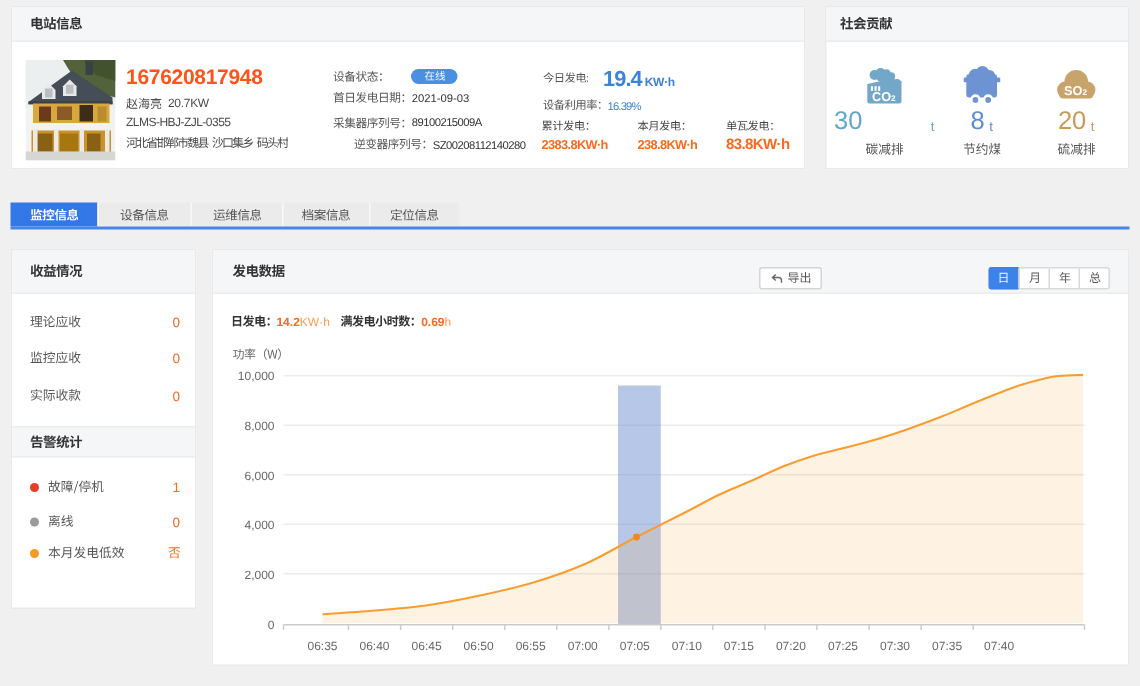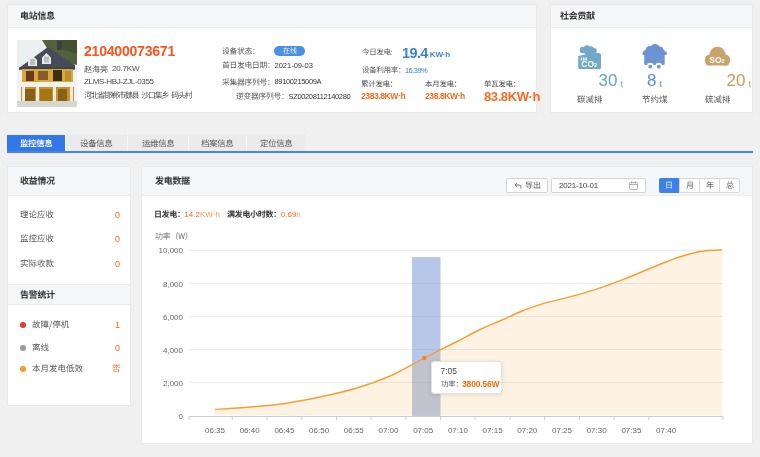--- a/index.html
+++ b/index.html
@@ -158,21 +158,21 @@
     <rect x="4" y="47" width="53" height="15" fill="#c8922f"></rect>
     <rect x="8" y="49" width="10" height="12" fill="#8a6014"></rect>
     <rect x="23" y="49" width="12" height="12" fill="#a5770e"></rect>
     <rect x="41" y="49" width="9" height="12" fill="#8a6014"></rect>
     <rect x="5" y="46" width="3" height="16" fill="#eceae6"></rect>
     <rect x="19" y="46" width="3" height="16" fill="#eceae6"></rect>
     <rect x="36" y="46" width="3" height="16" fill="#eceae6"></rect>
     <rect x="53" y="46" width="3" height="16" fill="#eceae6"></rect>
     <rect x="0" y="61" width="60" height="6" fill="#d6d6d2"></rect>
   </svg>
-  <div class="abs" style="left:76px;top:39px;font-size:14px;line-height:14px;font-weight:bold;color:#ff531a;letter-spacing:-0.2px">210400073671</div>
+  <div class="abs" style="left:76px;top:39px;font-size:14px;line-height:14px;font-weight:bold;color:#ff531a;letter-spacing:-0.2px">167620817948</div>
   <div class="row" style="left:76px;top:58.9px;height:10px">
       <svg class="cn" width="24.0" height="8.3" viewBox="0 0 24.0 8.3" style="fill:#4a4a4a">
         <use href="#g4r" transform="translate(0.00,7.04) scale(0.00800,-0.00800)"></use>
         <use href="#g5r" transform="translate(8.00,7.04) scale(0.00800,-0.00800)"></use>
         <use href="#g6r" transform="translate(16.00,7.04) scale(0.00800,-0.00800)"></use>
       </svg>
       <span style="width:4px"></span>
       <span style="font-size:8px;color:#4a4a4a;letter-spacing:-0.2px">20.7KW</span>
     </div>
   <div class="row" style="left:76px;top:71.4px;height:10px;font-size:8px;color:#4a4a4a;letter-spacing:-0.35px">ZLMS-HBJ-ZJL-0355</div>
@@ -295,21 +295,21 @@
       <svg class="cn" width="36.0" height="7.8" viewBox="0 0 36.0 7.8" style="fill:#444">
         <use href="#g50r" transform="translate(0.00,6.60) scale(0.00750,-0.00750)"></use>
         <use href="#g51r" transform="translate(7.20,6.60) scale(0.00750,-0.00750)"></use>
         <use href="#g31r" transform="translate(14.40,6.60) scale(0.00750,-0.00750)"></use>
         <use href="#g32r" transform="translate(21.60,6.60) scale(0.00750,-0.00750)"></use>
         <use href="#g26r" transform="translate(28.80,6.60) scale(0.00750,-0.00750)"></use>
       </svg>
     </div>
   <div class="row" style="left:353px;top:85.5px;height:11px;font-size:8.5px;font-weight:bold;color:#fa6a1e;letter-spacing:-0.4px">2383.8KW·h</div>
   <div class="row" style="left:417px;top:85.5px;height:11px;font-size:8.5px;font-weight:bold;color:#fa6a1e;letter-spacing:-0.4px">238.8KW·h</div>
-  <div class="row" style="left:476px;top:85.5px;height:11px;font-size:13px;font-weight:bold;color:#fa6a1e;letter-spacing:-0.4px">83.8KW·h</div>
+  <div class="row" style="left:476px;top:85.5px;height:11px;font-size:10px;font-weight:bold;color:#fa6a1e;letter-spacing:-0.4px">83.8KW·h</div>
 </div>
 
 <div class="panel" style="left:550px;top:4px;width:203px;height:109px">
   <div class="phead" style="height:23px;padding-left:9px">
       <svg class="cn" width="34.8" height="9.4" viewBox="0 0 34.8 9.4" style="fill:#333">
         <use href="#g52b" transform="translate(0.00,7.92) scale(0.00900,-0.00900)"></use>
         <use href="#g53b" transform="translate(8.70,7.92) scale(0.00900,-0.00900)"></use>
         <use href="#g54b" transform="translate(17.40,7.92) scale(0.00900,-0.00900)"></use>
         <use href="#g55b" transform="translate(26.10,7.92) scale(0.00900,-0.00900)"></use>
       </svg>
@@ -343,31 +343,31 @@
       <circle cx="17.8" cy="23.6" r="1.9"></circle>
   </svg>
 
   <svg class="abs" style="left:153px;top:40px" width="27" height="25" viewBox="0 0 27 25" fill="#c9a36c">
     <circle cx="13.5" cy="9.6" r="7.9"></circle>
       <circle cx="6.3" cy="14.9" r="5.6"></circle>
       <circle cx="20.7" cy="14.9" r="5.6"></circle>
     <rect x="1.9" y="13.5" width="23.2" height="7.1" rx="2.9"></rect>
     <text x="13" y="18" font-size="8.5" font-weight="bold" fill="#fff" text-anchor="middle" font-family="Liberation Sans">SO<tspan font-size="5.5">2</tspan></text>
   </svg>
-  <div class="row" style="left:5px;top:68px;width:67px;height:16px;justify-content:flex-end">
+  <div class="row" style="left:5px;top:68px;width:67px;height:16px;justify-content:space-between">
       <span style="font-size:17px;color:#5fa8cc">30</span>
       <span style="width:3px"></span>
       <span style="font-size:9px;color:#5fa8cc;margin-top:5px">t</span>
     </div>
   <div class="row" style="left:70px;top:68px;width:67px;height:16px;justify-content:center">
       <span style="font-size:17px;color:#5b8bd3">8</span>
       <span style="width:3px"></span>
       <span style="font-size:9px;color:#5b8bd3;margin-top:5px">t</span>
     </div>
-  <div class="row" style="left:133px;top:68px;width:67px;height:16px;justify-content:flex-end">
+  <div class="row" style="left:133px;top:68px;width:67px;height:16px;justify-content:center">
       <span style="font-size:17px;color:#c89a57">20</span>
       <span style="width:3px"></span>
       <span style="font-size:9px;color:#c89a57;margin-top:5px">t</span>
     </div>
   <div class="row" style="left:5px;top:89px;width:67px;height:11px;justify-content:center">
       <svg class="cn" width="25.5" height="8.8" viewBox="0 0 25.5 8.8" style="fill:#555">
         <use href="#g56r" transform="translate(0.00,7.48) scale(0.00850,-0.00850)"></use>
         <use href="#g57r" transform="translate(8.50,7.48) scale(0.00850,-0.00850)"></use>
         <use href="#g58r" transform="translate(17.00,7.48) scale(0.00850,-0.00850)"></use>
       </svg>
@@ -526,27 +526,20 @@
   <div class="row" style="left:364px;top:11px;width:42px;height:15px;background:#fff;border:1px solid #d5d5d5;border-radius:2px;justify-content:center">
     <svg width="8" height="8" viewBox="0 0 8 8" style="margin-right:3px">
         <path d="M3.2 1 L1 3 L3.2 5 M1 3 L5 3 Q7 3 7 5 L7 6.5" stroke="#666" stroke-width="0.9" fill="none"></path>
       </svg>
       <svg class="cn" width="16.0" height="8.3" viewBox="0 0 16.0 8.3" style="fill:#555">
         <use href="#g102r" transform="translate(0.00,7.04) scale(0.00800,-0.00800)"></use>
         <use href="#g103r" transform="translate(8.00,7.04) scale(0.00800,-0.00800)"></use>
       </svg>
   </div>
 
-  <div class="row" style="left:409px;top:11px;width:95px;height:15px;background:#fff;border:1px solid #d5d5d5;border-radius:2px">
-    <span style="font-size:8px;color:#444;margin-left:7px;letter-spacing:-0.2px">2021-10-01</span>
-    <svg width="9" height="9" viewBox="0 0 9 9" style="position:absolute;right:7px">
-        <rect x="0.5" y="1.5" width="8" height="7" rx="1" fill="none" stroke="#999" stroke-width="0.8"></rect>
-        <path d="M2.5 0.5 L2.5 2.5 M6.5 0.5 L6.5 2.5 M0.5 3.5 L8.5 3.5" stroke="#999" stroke-width="0.8" fill="none"></path>
-      </svg>
-  </div>
 
   <div class="row" style="left:517px;top:11px;height:15px;border:1px solid #d9d9d9;border-radius:2px;background:#fff">
     <div style="width:20px;height:15px;margin:-1px 0 -1px -1px;background:#3c82e8;border-radius:2px 0 0 2px;display:flex;align-items:center;justify-content:center">
         <svg class="cn" width="8.0" height="8.3" viewBox="0 0 8.0 8.3" style="fill:#fff">
           <use href="#g30r" transform="translate(0.00,7.04) scale(0.00800,-0.00800)"></use>
         </svg>
       </div>
     <div style="width:20px;height:13px;display:flex;align-items:center;justify-content:center;border-left:1px solid #d9d9d9">
         <svg class="cn" width="8.0" height="8.3" viewBox="0 0 8.0 8.3" style="fill:#555">
           <use href="#g49r" transform="translate(0.00,7.04) scale(0.00800,-0.00800)"></use>
@@ -564,33 +557,33 @@
       </div>
   </div>
 
   <div class="row" style="left:11.5px;top:42px;height:11px">
       <svg class="cn" width="30.8" height="8.3" viewBox="0 0 30.8 8.3" style="fill:#333">
         <use href="#g106b" transform="translate(0.00,7.04) scale(0.00800,-0.00800)"></use>
         <use href="#g99b" transform="translate(7.70,7.04) scale(0.00800,-0.00800)"></use>
         <use href="#g0b" transform="translate(15.40,7.04) scale(0.00800,-0.00800)"></use>
         <use href="#g107b" transform="translate(23.10,7.04) scale(0.00800,-0.00800)"></use>
       </svg>
-      <span style="font-size:8px;color:#fa6a1e;font-weight:normal">14.2</span>
+      <span style="font-size:8px;color:#fa6a1e;font-weight:bold">14.2</span>
       <span style="font-size:8px;color:#fc9a55">KW·h</span>
       <span style="width:7px"></span>
       <svg class="cn" width="53.9" height="8.3" viewBox="0 0 53.9 8.3" style="fill:#333">
         <use href="#g108b" transform="translate(0.00,7.04) scale(0.00800,-0.00800)"></use>
         <use href="#g99b" transform="translate(7.70,7.04) scale(0.00800,-0.00800)"></use>
         <use href="#g0b" transform="translate(15.40,7.04) scale(0.00800,-0.00800)"></use>
         <use href="#g109b" transform="translate(23.10,7.04) scale(0.00800,-0.00800)"></use>
         <use href="#g110b" transform="translate(30.80,7.04) scale(0.00800,-0.00800)"></use>
         <use href="#g100b" transform="translate(38.50,7.04) scale(0.00800,-0.00800)"></use>
         <use href="#g107b" transform="translate(46.20,7.04) scale(0.00800,-0.00800)"></use>
       </svg>
-      <span style="font-size:8px;color:#fa6a1e;font-weight:normal">0.69</span>
+      <span style="font-size:8px;color:#fa6a1e;font-weight:bold">0.69</span>
       <span style="font-size:8px;color:#fc9a55">h</span>
     </div>
   <div class="row" style="left:13px;top:64px;height:10px">
       <svg class="cn" width="37.5" height="8.3" viewBox="0 0 37.5 8.3" style="fill:#666">
         <use href="#g111r" transform="translate(0.00,7.04) scale(0.00800,-0.00800)"></use>
         <use href="#g45r" transform="translate(7.70,7.04) scale(0.00800,-0.00800)"></use>
         <use href="#g112r" transform="translate(15.40,7.04) scale(0.00800,-0.00800)"></use>
         <use href="#g113r" transform="translate(23.10,7.04) scale(0.00800,-0.00800)"></use>
         <use href="#g114r" transform="translate(29.82,7.04) scale(0.00800,-0.00800)"></use>
       </svg>
@@ -640,24 +633,13 @@
       <text x="281.2" y="266" font-size="8" fill="#666" text-anchor="middle" font-family="Liberation Sans">07:05</text>
       <text x="315.9" y="266" font-size="8" fill="#666" text-anchor="middle" font-family="Liberation Sans">07:10</text>
       <text x="350.6" y="266" font-size="8" fill="#666" text-anchor="middle" font-family="Liberation Sans">07:15</text>
       <text x="385.3" y="266" font-size="8" fill="#666" text-anchor="middle" font-family="Liberation Sans">07:20</text>
       <text x="420.0" y="266" font-size="8" fill="#666" text-anchor="middle" font-family="Liberation Sans">07:25</text>
       <text x="454.7" y="266" font-size="8" fill="#666" text-anchor="middle" font-family="Liberation Sans">07:30</text>
       <text x="489.4" y="266" font-size="8" fill="#666" text-anchor="middle" font-family="Liberation Sans">07:35</text>
       <text x="524.1" y="266" font-size="8" fill="#666" text-anchor="middle" font-family="Liberation Sans">07:40</text>
   </svg>
 
-  <div class="abs" style="left:288.5px;top:193.5px;width:71px;height:33px;background:#fff;border:1px solid #e3e3e3;border-radius:3px;box-shadow:0 1px 4px rgba(0,0,0,0.12)">
-    <div class="row" style="left:9px;top:5px;height:9px;font-size:8.5px;color:#444">7:05</div>
-    <div class="row" style="left:9px;top:17px;height:10px">
-        <svg class="cn" width="21.6" height="7.8" viewBox="0 0 21.6 7.8" style="fill:#555">
-          <use href="#g111r" transform="translate(0.00,6.60) scale(0.00750,-0.00750)"></use>
-          <use href="#g45r" transform="translate(7.20,6.60) scale(0.00750,-0.00750)"></use>
-          <use href="#g26r" transform="translate(14.40,6.60) scale(0.00750,-0.00750)"></use>
-        </svg>
-        <span style="font-size:8.5px;font-weight:bold;color:#f9690f;letter-spacing:-0.2px">3800.56W</span>
-      </div>
-  </div>
 </div>
 
 </body></html>

